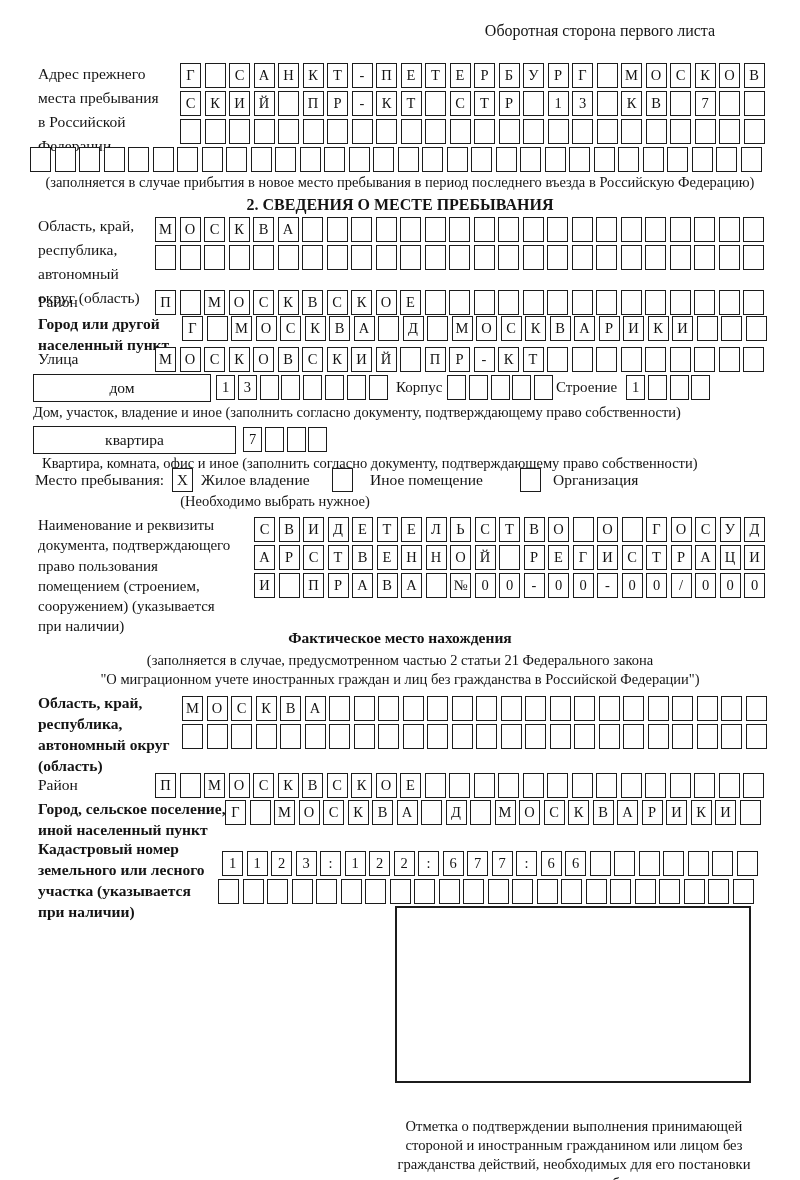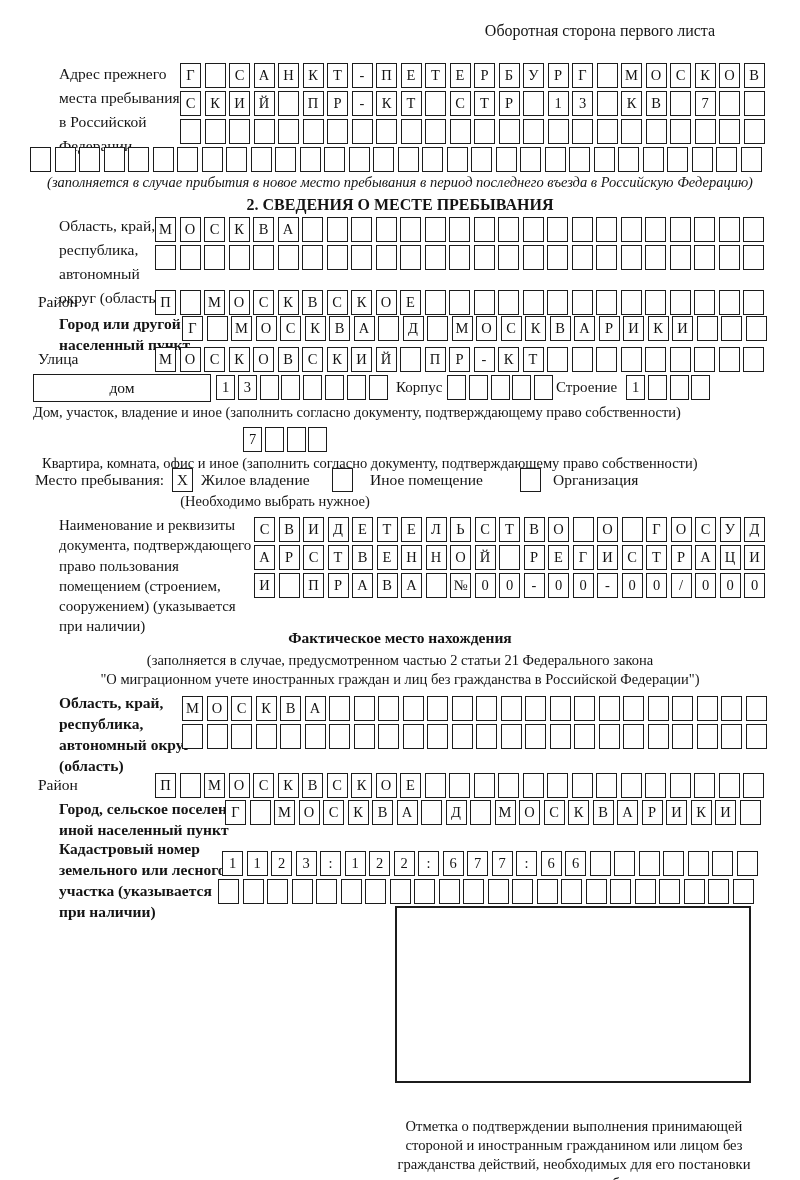--- a/index.html
+++ b/index.html
@@ -2,21 +2,21 @@
 <html><head>
 <meta charset="utf-8">
 <style>
   html,body { margin:0; padding:0; background:#ffffff; }
   .page {
     position:relative; width:800px; height:1180px; background:#fff;
     font-family:"Liberation Serif","DejaVu Serif",serif; color:#141414;
     overflow:hidden;
   }
   .abs { position:absolute; }
-  .lbl { position:absolute; font-size:15.5px; line-height:24px; white-space:pre-line;margin-left:21px; }
+  .lbl { position:absolute; font-size:15.5px; line-height:24px; white-space:pre-line; }
   .lbl.tight { line-height:21px;font-weight:bold; }
   .note { position:absolute; font-size:14.5px; }
   .center { left:0; width:100%; text-align:center; }
   .title { position:absolute; left:0; width:100%; text-align:center; font-weight:bold; font-size:16px; }
   .cellrow { position:absolute; display:flex; gap:3.5px; }
   .cellrow.narrow { gap:2.8px; }
   .cellrow.narrow .cell { width:19px; }
   .cell {
     flex:none; width:21px; height:25px; box-sizing:border-box;
     border:1.6px solid #1c1c1c; background:#fff;
@@ -150,21 +150,21 @@
       <span class="cell"></span>
       <span class="cell"></span>
       <span class="cell"></span>
       <span class="cell"></span>
       <span class="cell"></span>
       <span class="cell"></span>
       <span class="cell"></span>
       <span class="cell"></span>
       <span class="cell"></span>
     </div>
-  <div class="note center" style="top:174px;font-style:italic;">(заполняется в случае прибытия в новое место пребывания в период последнего въезда в Российскую Федерацию)</div>
+  <div class="note center" style="top:174px;">(заполняется в случае прибытия в новое место пребывания в период последнего въезда в Российскую Федерацию)</div>
 
   <div class="title" style="top:196px;">2. СВЕДЕНИЯ О МЕСТЕ ПРЕБЫВАНИЯ</div>
 
   <div class="lbl" style="left:38px; top:214px; width:120px;">Область, край,
 республика,
 автономный
 округ (область)</div>
   <div class="cellrow" style="left:155px; top:217px;">
       <span class="cell">М</span>
       <span class="cell">О</span>
@@ -328,20 +328,21 @@
     </div>
   <div class="inl" style="left:556px; top:379px; font-size:15px;">Строение</div>
   <div class="cellrow narrow" style="left:626px; top:375px;">
       <span class="cell">1</span>
       <span class="cell"></span>
       <span class="cell"></span>
       <span class="cell"></span>
     </div>
   <div class="note" style="left:33px; top:404px;">Дом, участок, владение и иное (заполнить согласно документу, подтверждающему право собственности)</div>
 
+  <div class="labelbox" style="left:33px; top:426px; width:203px; height:28px;">квартира</div>
   <div class="cellrow narrow" style="left:243px; top:427px;">
       <span class="cell">7</span>
       <span class="cell"></span>
       <span class="cell"></span>
       <span class="cell"></span>
     </div>
   <div class="note" style="left:42px; top:455px;">Квартира, комната, офис и иное (заполнить согласно документу, подтверждающему право собственности)</div>
 
   <div class="inl" style="left:35px; top:471px;">Место пребывания:</div>
   <div class="cb" style="left:172px; top:468px;">X</div>

